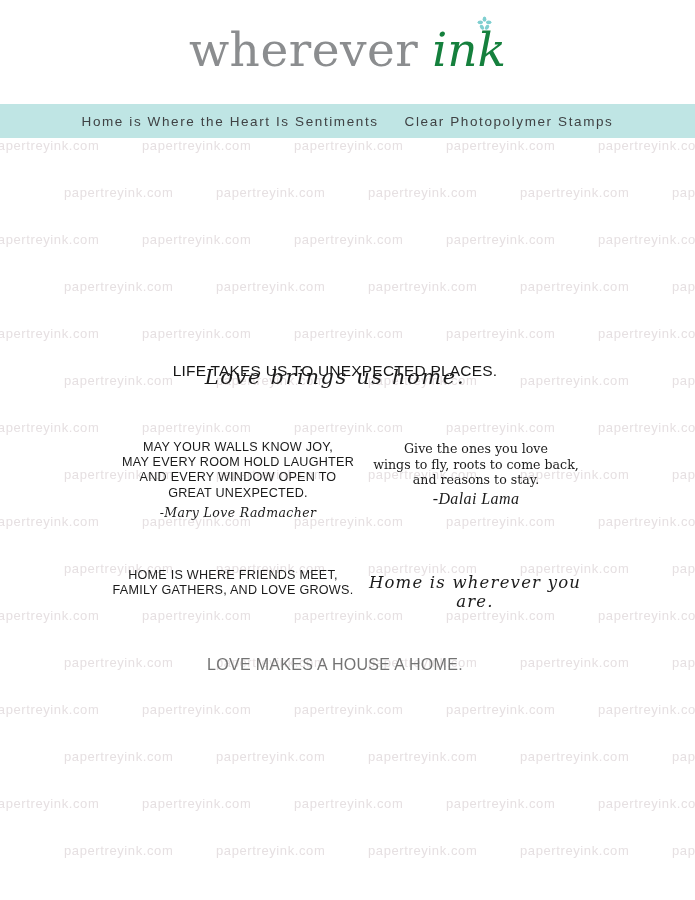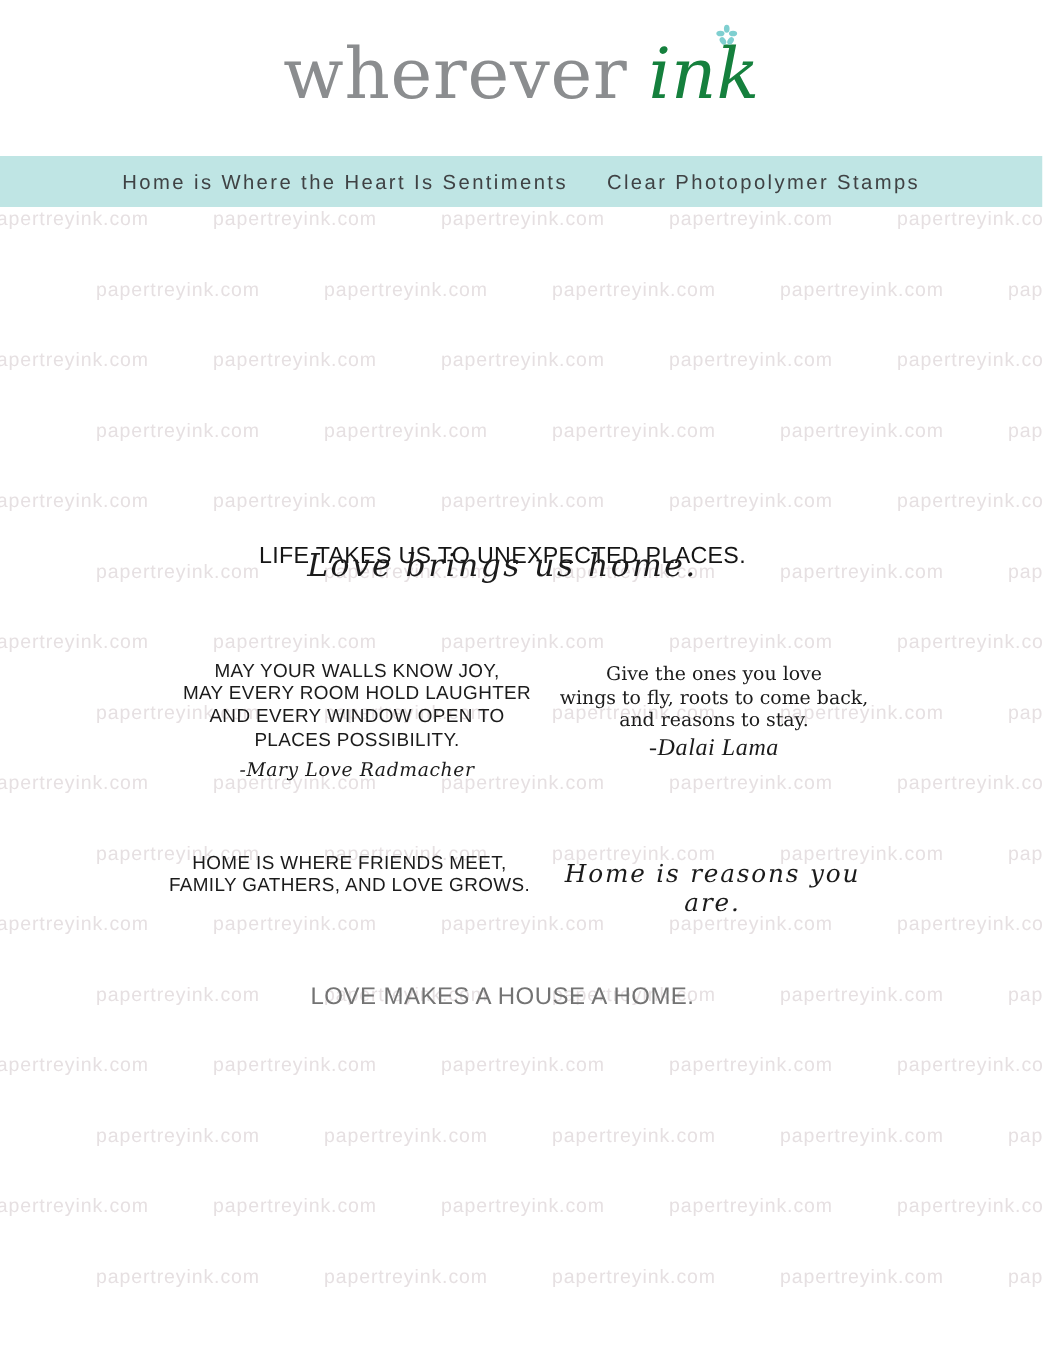--- a/index.html
+++ b/index.html
@@ -273,35 +273,35 @@
   <div class="stamps">
 
     <div class="st s-life">LIFE TAKES US TO UNEXPECTED PLACES.</div>
 
     <div class="st s-love-script">Love brings us home.</div>
 
     <div class="st s-walls">
       <span>MAY YOUR WALLS KNOW JOY,</span><br>
       <span>MAY EVERY ROOM HOLD LAUGHTER</span><br>
       <span>AND EVERY WINDOW OPEN TO</span><br>
-      <span>PLACES POSSIBILITY.</span>
+      <span>GREAT UNEXPECTED.</span>
       <span class="attrib">-Mary Love Radmacher</span>
     </div>
 
     <div class="st s-dalai">
       <span>Give the ones you love</span><br>
       <span>wings to fly, roots to come back,</span><br>
       <span>and reasons to stay.</span>
       <span class="attrib">-Dalai Lama</span>
     </div>
 
     <div class="st s-friends">
       <span>HOME IS WHERE FRIENDS MEET,</span><br>
       <span>FAMILY GATHERS, AND LOVE GROWS.</span>
     </div>
 
-    <div class="st s-wherever">Home is reasons you are.</div>
+    <div class="st s-wherever">Home is wherever you are.</div>
 
     <div class="st s-house">LOVE MAKES A HOUSE A HOME.</div>
 
   </div>
 
 </div>
 
 </body></html>

